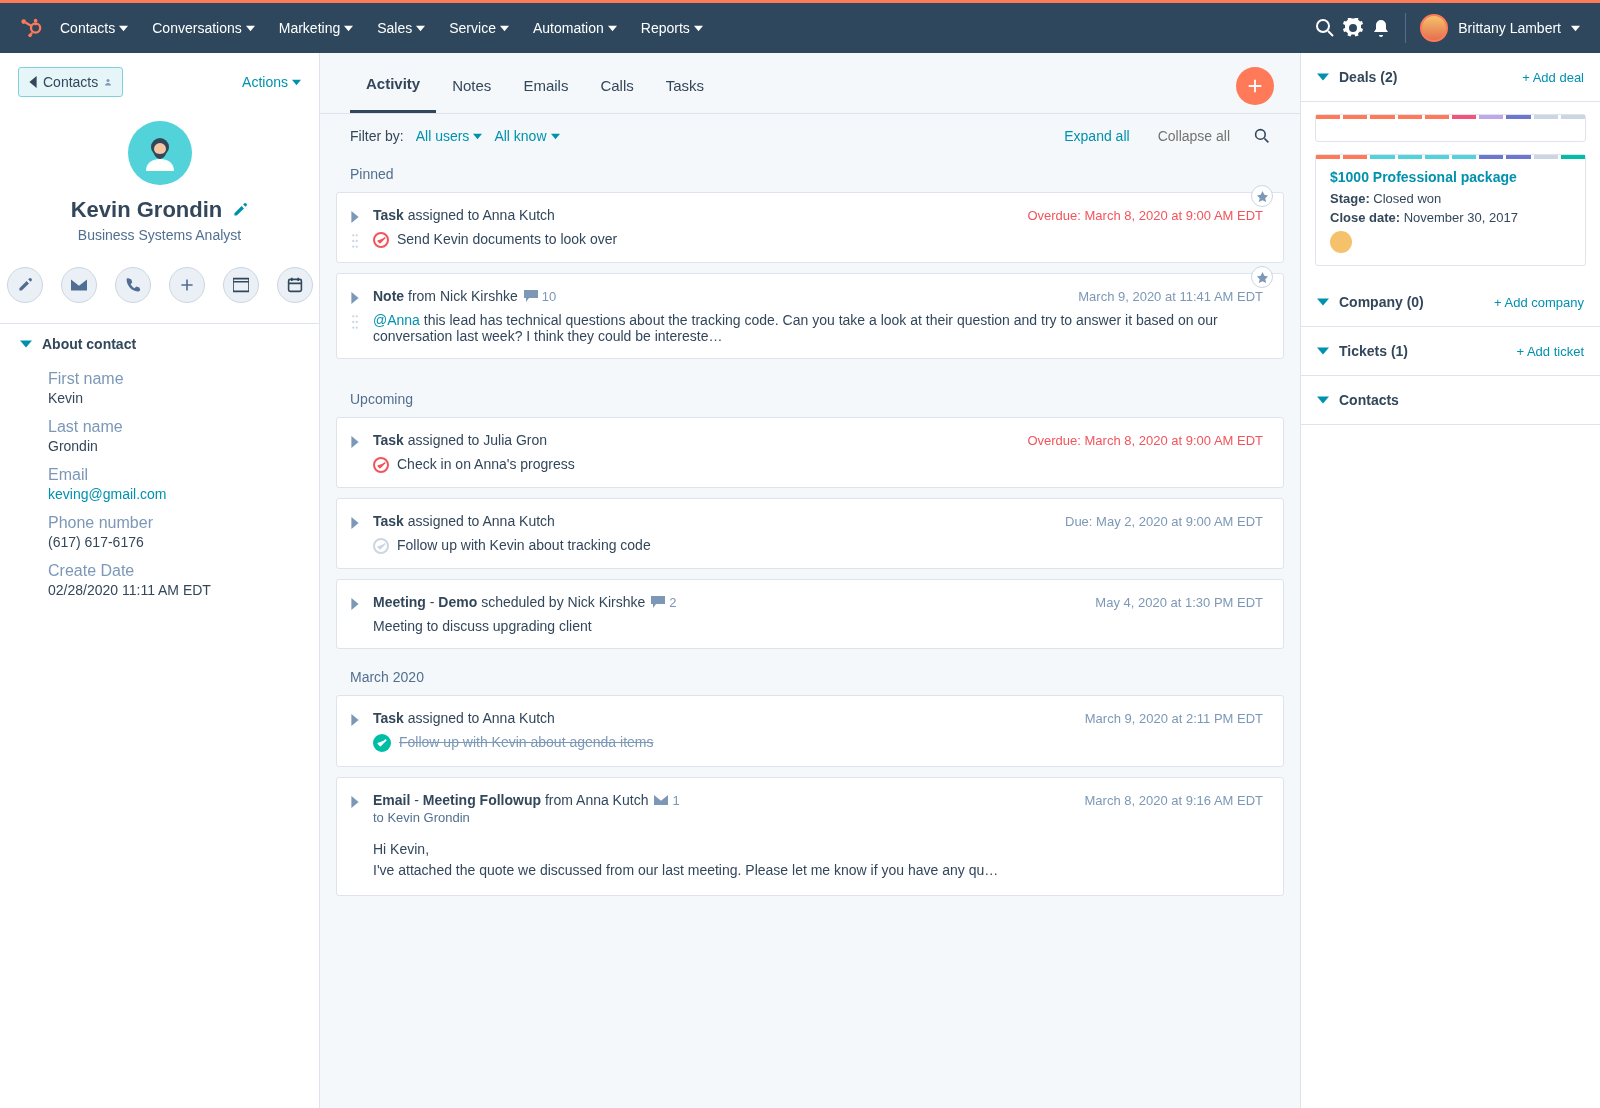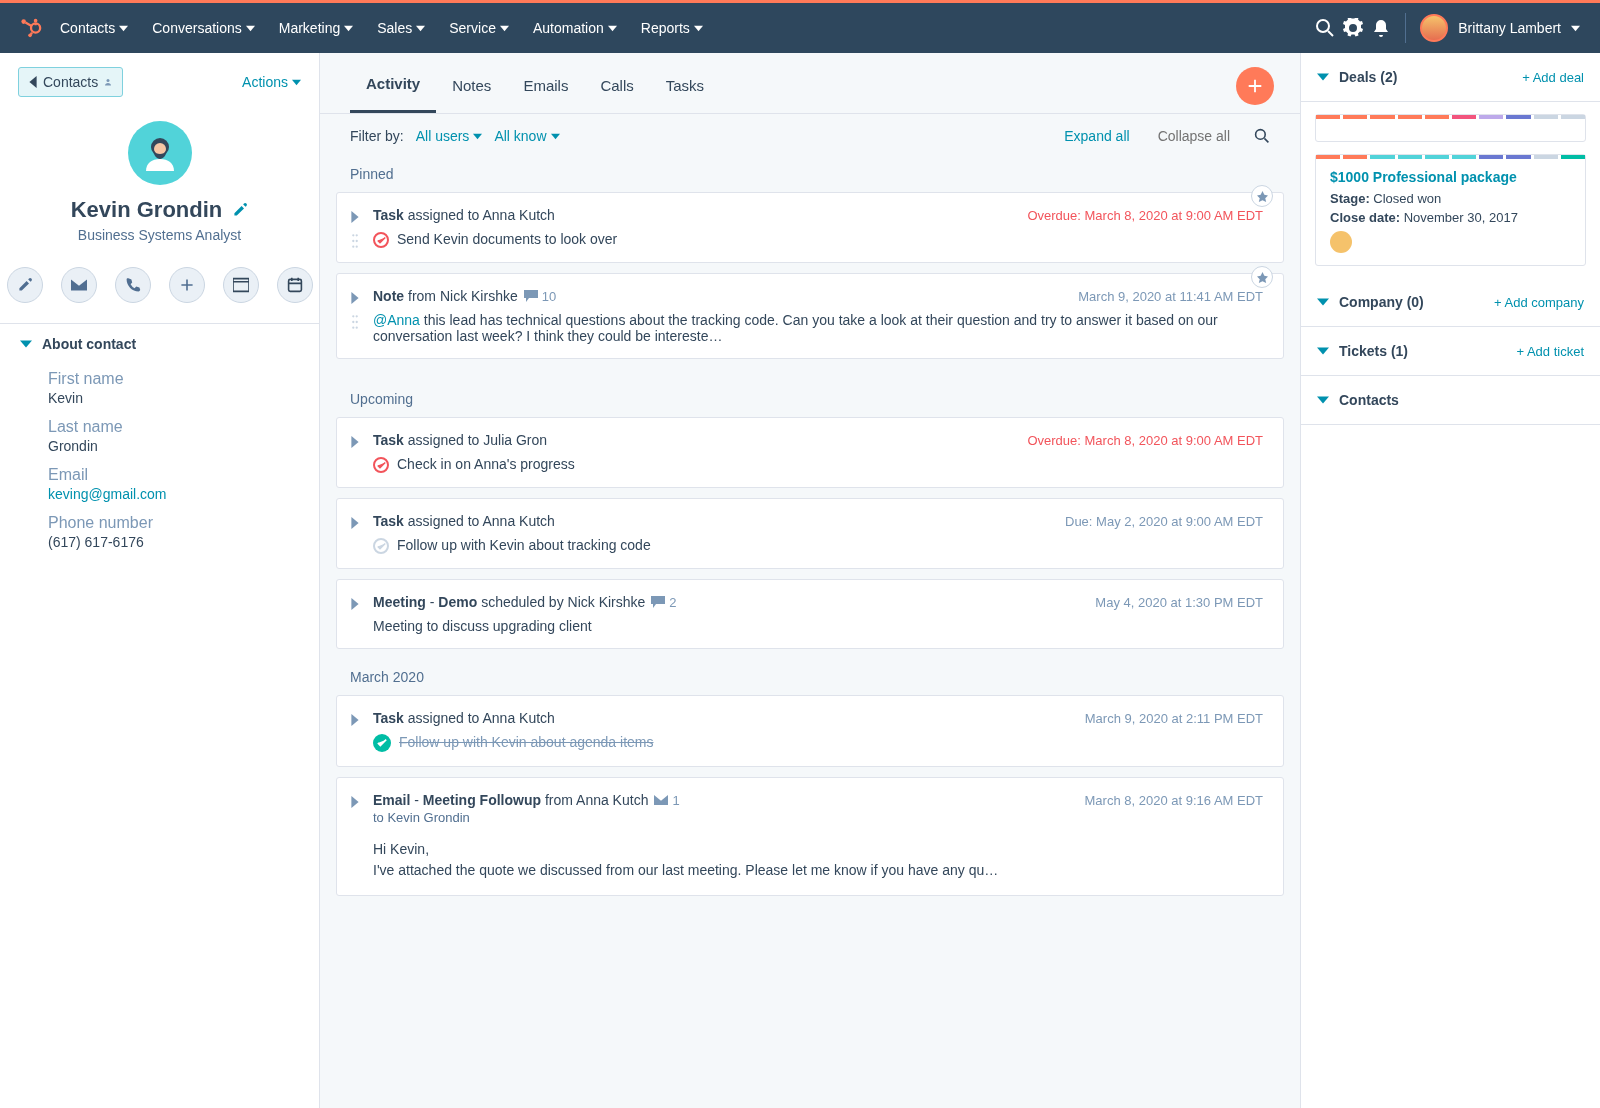--- a/index.html
+++ b/index.html
@@ -333,20 +333,24 @@
           <div class="field-value ">Grondin</div>
         </div>
         <div class="field">
           <div class="field-label">Email</div>
           <div class="field-value link">keving@gmail.com</div>
         </div>
         <div class="field">
           <div class="field-label">Phone number</div>
           <div class="field-value ">(617) 617-6176</div>
         </div>
+        <div class="field">
+          <div class="field-label">Create Date</div>
+          <div class="field-value ">02/28/2020 11:11 AM EDT</div>
+        </div>
       </div>
   </div>
 
   <div class="col-mid">
     <div class="tabs">
       <div class="tab active">Activity</div>
       <div class="tab">Notes</div>
       <div class="tab">Emails</div>
       <div class="tab">Calls</div>
       <div class="tab">Tasks</div>

